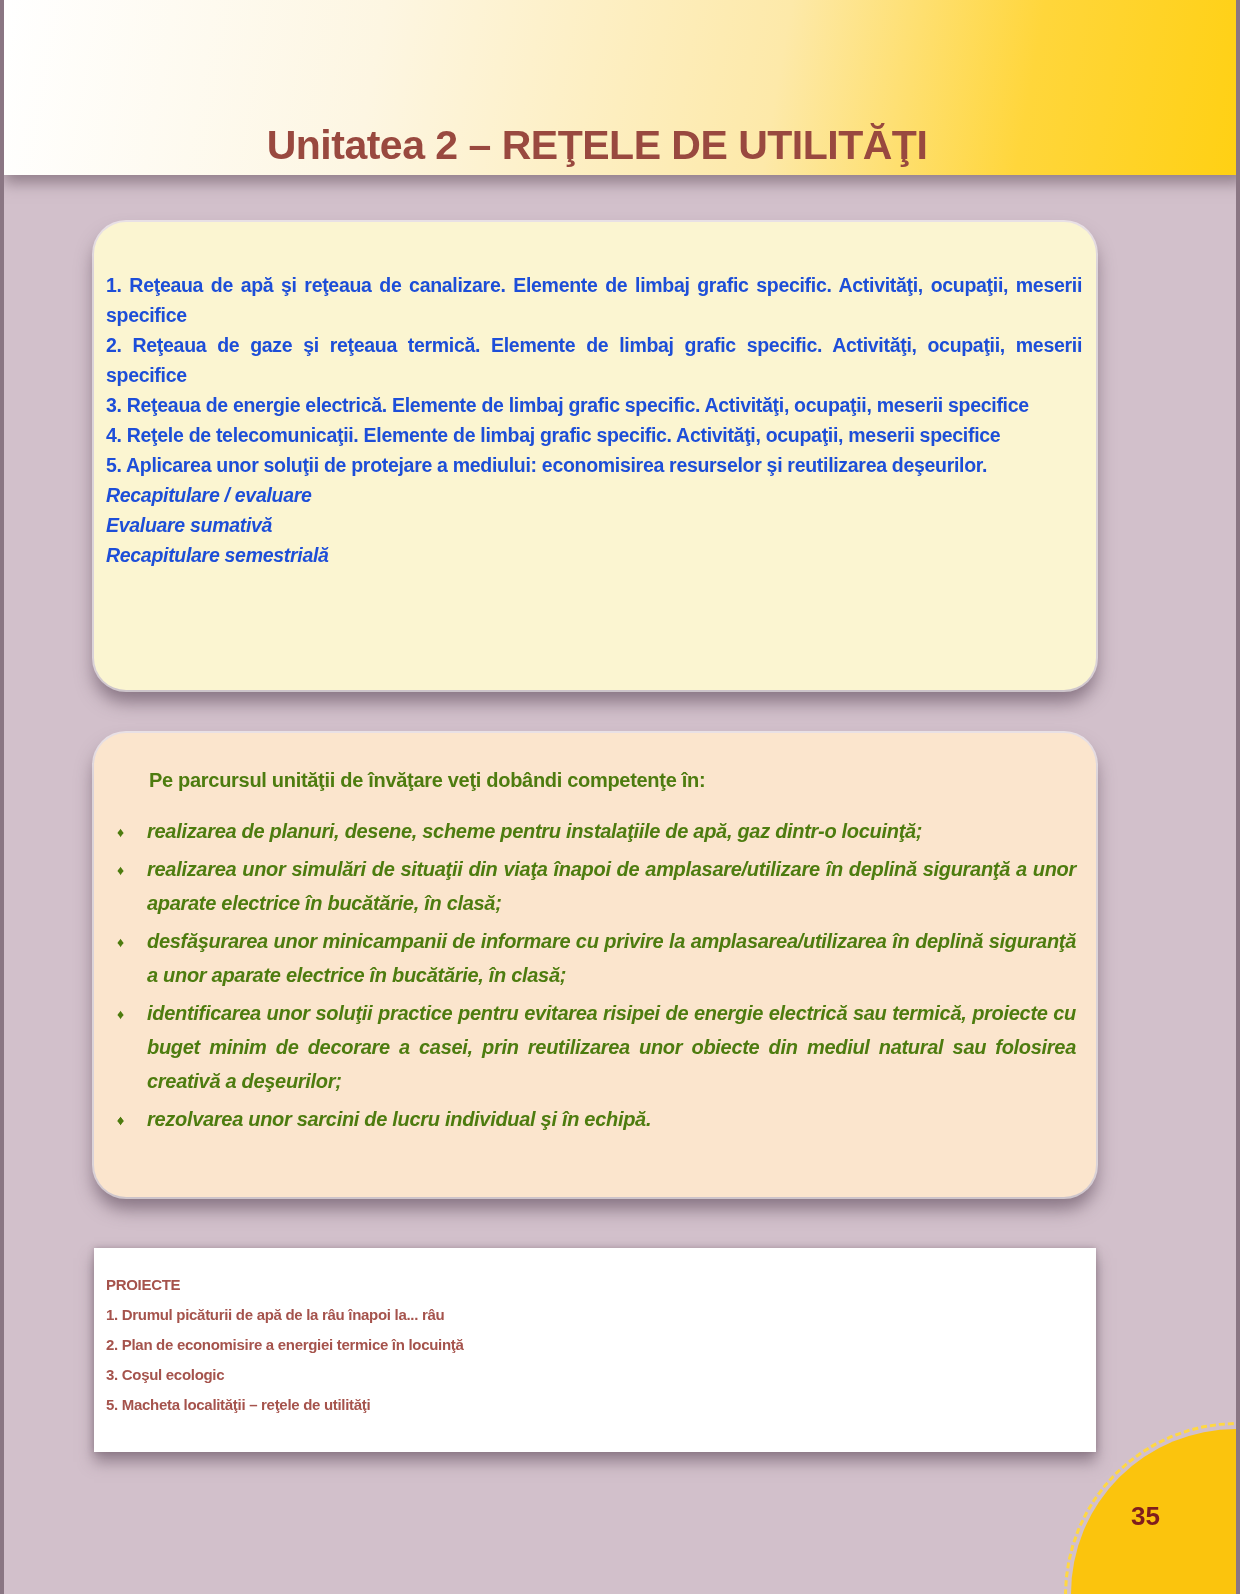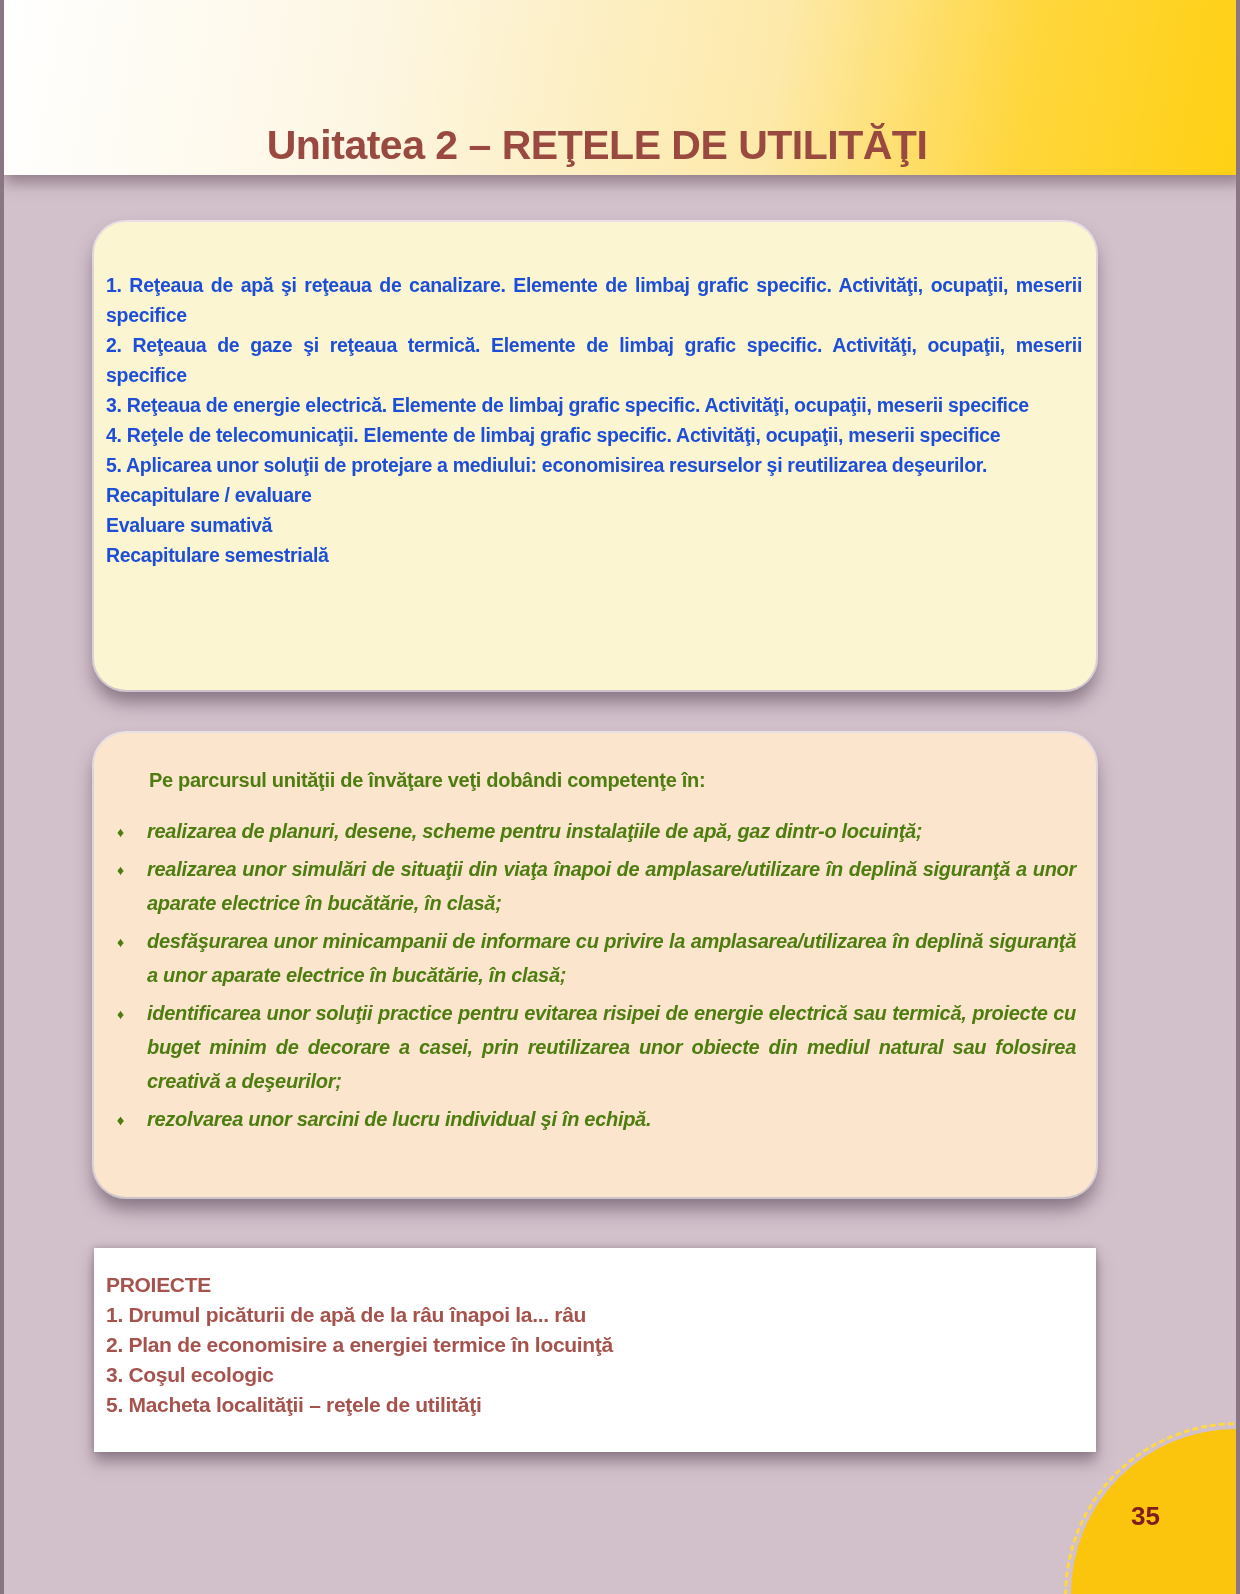--- a/index.html
+++ b/index.html
@@ -31,21 +31,21 @@
     box-shadow:0 0 0 2px rgba(255,255,255,.55), 0 12px 18px rgba(96,76,92,.65);
   }
   .round{border-radius:32px;}
   
   .box1{
     top:222px;height:468px;background:#fbf5d1;
     padding:48px 14px 0 12px;
     color:#1d4ed8;
   }
   .box1 p{margin:0;font-size:19.5px;line-height:30px;font-weight:bold;letter-spacing:-.3px;text-align:justify;}
-  .box1 .extra{text-align:left;}
+  .box1 .extra{font-style:italic;text-align:left;}
   
   .box2{
     top:733px;height:464px;background:#fbe5cd;
     padding:36px 20px 0 0;
     color:#4d7c0f;
   }
   .comp-header{
     margin:0 0 22px 55px;
     font-size:20px;font-weight:bold;letter-spacing:-.3px;
   }
@@ -61,21 +61,21 @@
     position:absolute;left:23px;top:1px;
     font-size:14px;font-style:normal;
   }
   
   .box3{
     top:1248px;height:204px;background:#ffffff;
     padding:22px 14px 0 12px;
     color:#a5534c;
     box-shadow:0 0 6px rgba(110,90,105,.45), 0 10px 14px rgba(96,76,92,.55);
   }
-  .box3 p{margin:0;font-size:21px;line-height:30px;font-weight:bold;letter-spacing:-.3px;}
+  .box3 p{margin:0;font-size:15px;line-height:30px;font-weight:bold;letter-spacing:-.3px;}
   
   .corner-ring{
     position:absolute;right:-174px;bottom:-174px;width:340px;height:340px;
     border:3px dashed #ffd843;border-radius:50%;
   }
   .corner-circle{
     position:absolute;right:-165px;bottom:-165px;width:330px;height:330px;
     background:#fbc40d;border-radius:50%;
   }
   .page-number{

